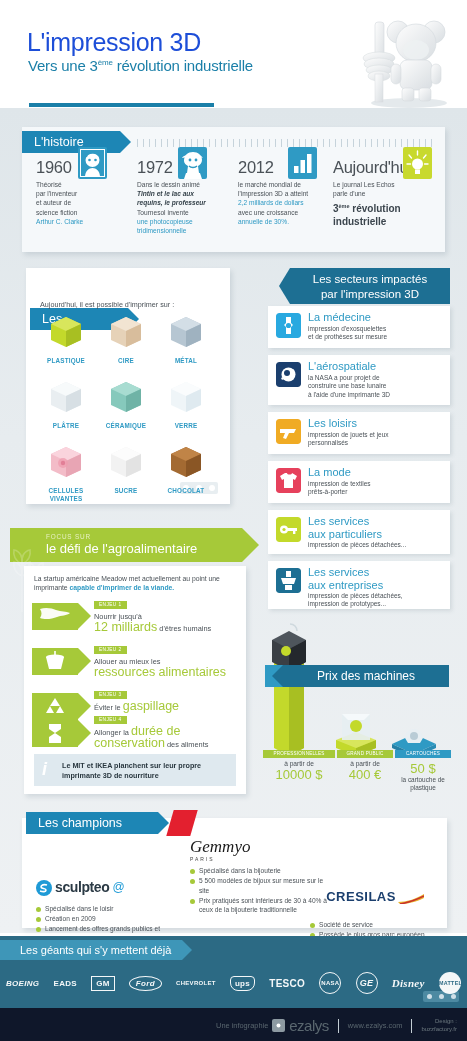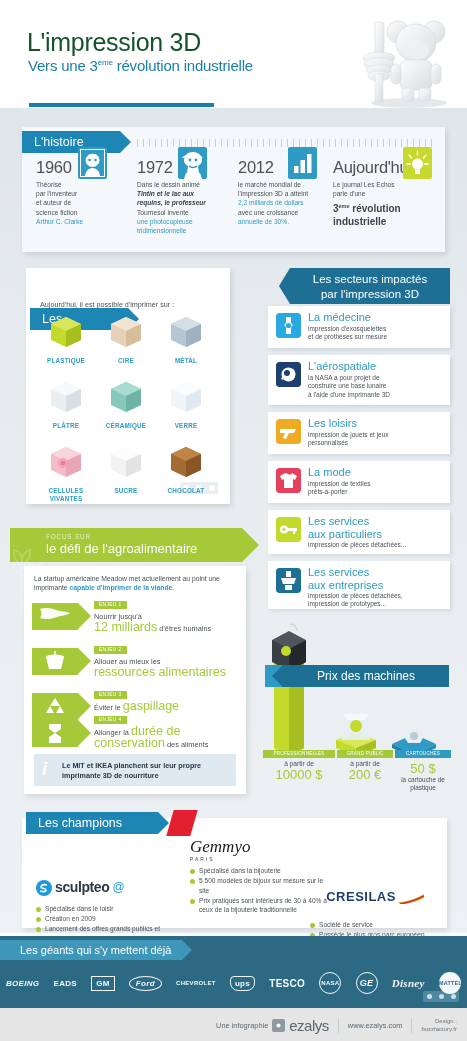--- a/index.html
+++ b/index.html
@@ -7,21 +7,21 @@
     width: 467px; height: 1041px;
     font-family: "Liberation Sans", sans-serif;
     background: #ffffff;
     overflow: hidden;
     position: relative;
   }
   .page { width: 467px; height: 1041px; position: relative; background: #ffffff; }
 
   
   .header { position: relative; height: 108px; background: #ffffff; }
-  .title { position: absolute; left: 27px; top: 28px; font-size: 25px; color: #14532d; font-weight: 400; letter-spacing: -.3px; text-align: center; }
+  .title { position: absolute; left: 27px; top: 28px; font-size: 25px; color: #1d4ed8; font-weight: 400; letter-spacing: -.3px; text-align: center; }
   .subtitle { position: absolute; left: 28px; top: 57px; font-size: 15px; color: #1a7fa8; letter-spacing: -.2px; }
   .subtitle sup { font-size: 8px; vertical-align: super; }
   .accent-bar { position: absolute; left: 29px; top: 103px; width: 185px; height: 4px; background: #1a7fa8; }
   .mascot { position: absolute; right: 16px; top: 10px; width: 120px; height: 98px; }
 
   
   .body-bg { position: absolute; left: 0; top: 108px; width: 467px; height: 825px; background: linear-gradient(180deg,#dfe6ea 0%, #e7ecef 40%, #eef1f3 100%); }
 
   
   .panel { position: absolute; background: #fff; box-shadow: 2px 3px 5px rgba(90,110,125,.18); }
@@ -103,21 +103,21 @@
   
   .geants { position:absolute; left:0; top:936px; width:467px; height:72px; background:#2c6a84;}
   .geants-ribbon { position:absolute; left:0; top:940px; height:20px; width:182px; background:#3e96b8; color:#fff; font-size:11px; line-height:20px; padding-left:20px;}
   .geants-ribbon::after{content:"";position:absolute;right:-10px;top:0;border-top:10px solid transparent;border-bottom:10px solid transparent;border-left:10px solid #3e96b8;}
   .logos { position:absolute; left:6px; top:968px; width:455px; height:30px; display:flex; align-items:center; justify-content:space-between;}
   .logo { color:#fff; font-size:8px; text-align:center; opacity:.95; font-weight:bold; letter-spacing:.3px;}
   .geant-dots { position:absolute; right:8px; bottom:6px; width:36px; height:11px; background:#4d8aa2; border-radius:2px; display:flex; align-items:center; justify-content:space-around;}
   .geant-dots i { width:5px;height:5px;border-radius:50%;background:#cfe0e8;}
 
   
-  .footer { position:absolute; left:0; top:1008px; width:467px; height:33px; background:#e5e5e5; }
+  .footer { position:absolute; left:0; top:1008px; width:467px; height:33px; background:#0f172a; }
   .footer-inner { position:absolute; right:10px; top:9px; display:flex; align-items:center; font-size:7.4px; color:#5a676f;}
   .footer-sep { width:1px; height:14px; background:#c3ced4; margin:0 9px;}
   .ezalys { font-size:15px; color:#5a676f; letter-spacing:-.5px;}
   .design { font-size:6px; line-height:7.6px; text-align:right; color:#6b777e;}
 </style>
 </head>
 <body>
 
 <div class="page">
 
@@ -518,21 +518,21 @@
   <div class="prix-head">Prix des machines</div>
 
   <div class="prix-col" style="left:263px;top:750px;width:72px;">
     <div class="prix-badge" style="background:#a6c939;">PROFESSIONNELLES</div>
     <div class="prix-sub">à partir de</div>
     <div class="prix-val">10000 $</div>
   </div>
   <div class="prix-col" style="left:337px;top:750px;width:56px;">
     <div class="prix-badge" style="background:#a6c939;">GRAND PUBLIC</div>
     <div class="prix-sub">à partir de</div>
-    <div class="prix-val">200 €</div>
+    <div class="prix-val">400 €</div>
   </div>
   <div class="prix-col" style="left:395px;top:750px;width:56px;">
     <div class="prix-badge" style="background:#2f9ac4;">CARTOUCHES</div>
     <div class="prix-val" style="margin-top:3px;">50 $</div>
     <div class="prix-note">la cartouche de plastique</div>
   </div>
 
   <div class="champ-panel"></div>
   <div class="champ-flag"></div>
   <div class="ribbon champ-ribbon">Les champions français</div>

